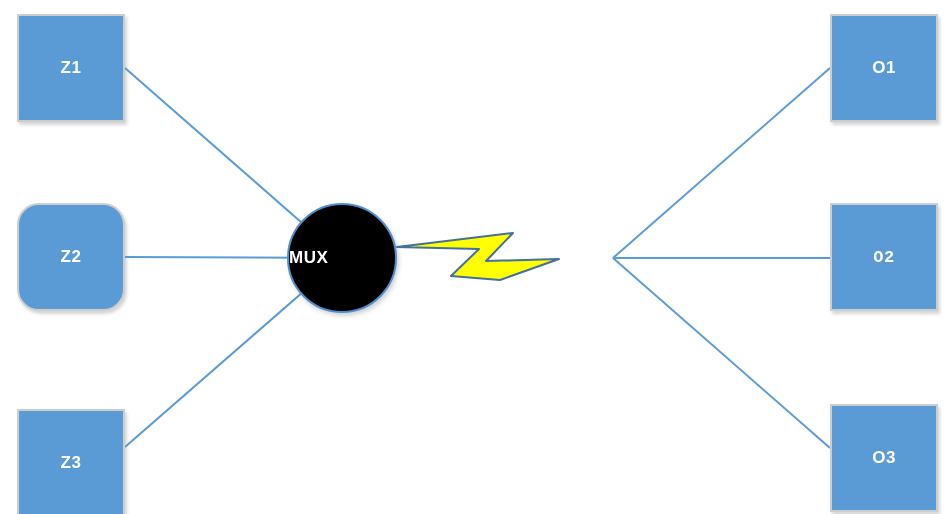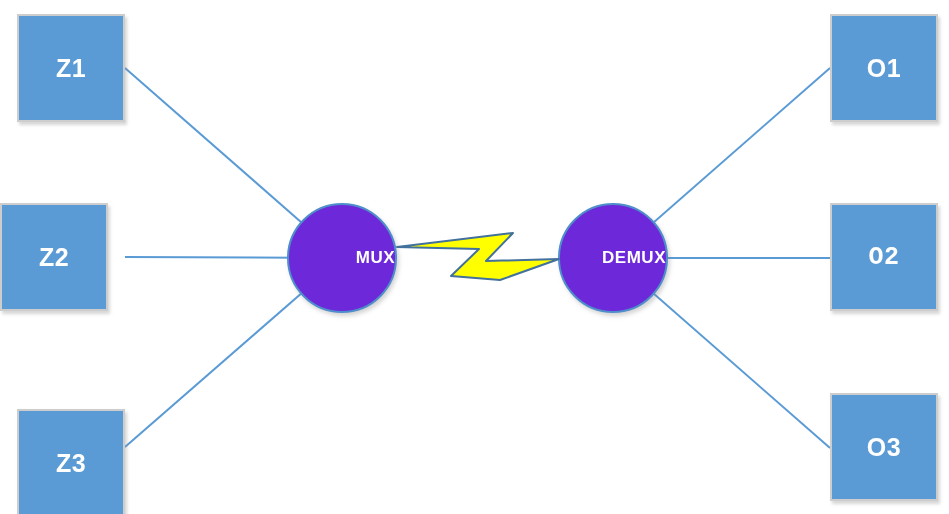--- a/index.html
+++ b/index.html
@@ -24,49 +24,49 @@
     border: 2px solid #cdcdcd;
     box-sizing: border-box;
     box-shadow: 2px 3px 3px rgba(140,140,140,0.35);
     display: flex;
     align-items: center;
     justify-content: center;
   }
   .node-box span {
     color: #ffffff;
     font-weight: bold;
-    font-size: 25px;
+    font-size: 17px;
     letter-spacing: 0.5px;
   }
   .node-circle {
     position: absolute;
     width: 110px;
     height: 110px;
     border-radius: 50%;
-    background: #6d28d9;
+    background: #000000;
     border: 2px solid #4e8ecb;
     box-sizing: border-box;
     box-shadow: 2px 3px 4px rgba(130,130,130,0.35);
     display: flex;
     align-items: center;
-    justify-content: flex-end;
+    justify-content: flex-start;
   }
   .node-circle span {
     color: #ffffff;
     font-weight: bold;
     font-size: 17px;
     letter-spacing: 0.5px;
   }
   
   .z1 { left: 17px;  top: 14px;  }
-  .z2 { left: 0;  top: 203px; }
+  .z2 { left: 17px;  top: 203px; border-radius: 22px; }
   .z3 { left: 17px;  top: 393px; margin-top: 16px; }
   .o1 { left: 830px; top: 14px;  }
   .o2 { left: 830px; top: 203px; font-family: Liberation Mono, monospace; }
-  .o3 { left: 830px; top: 393px; }
+  .o3 { left: 830px; top: 404px; }
   .mux   { left: 287px; top: 203px; }
   .demux { left: 558px; top: 203px; }
 </style>
 </head>
 <body>
 
 <div class="canvas">
 
   <svg class="wires" viewBox="0 0 949 514">
     <line x1="125" y1="68" x2="342" y2="258" stroke-width="2" stroke="#5b9bd5"></line>
@@ -83,23 +83,20 @@
   <div class="node-box z2">
     <span>Z2</span>
   </div>
   <div class="node-box z3">
     <span>Z3</span>
   </div>
 
   <div class="node-circle mux">
     <span>MUX</span>
   </div>
-  <div class="node-circle demux">
-    <span>DEMUX</span>
-  </div>
 
   <svg class="wires" viewBox="0 0 949 514">
     <polygon points="397,247 513,233 486,261 559,259 500,280 451,276 479,249" stroke-width="2" stroke-linejoin="round" fill="#ffff00" stroke="#41719c"></polygon>
   </svg>
 
   <div class="node-box o1">
     <span>O1</span>
   </div>
   <div class="node-box o2">
     <span>O2</span>

